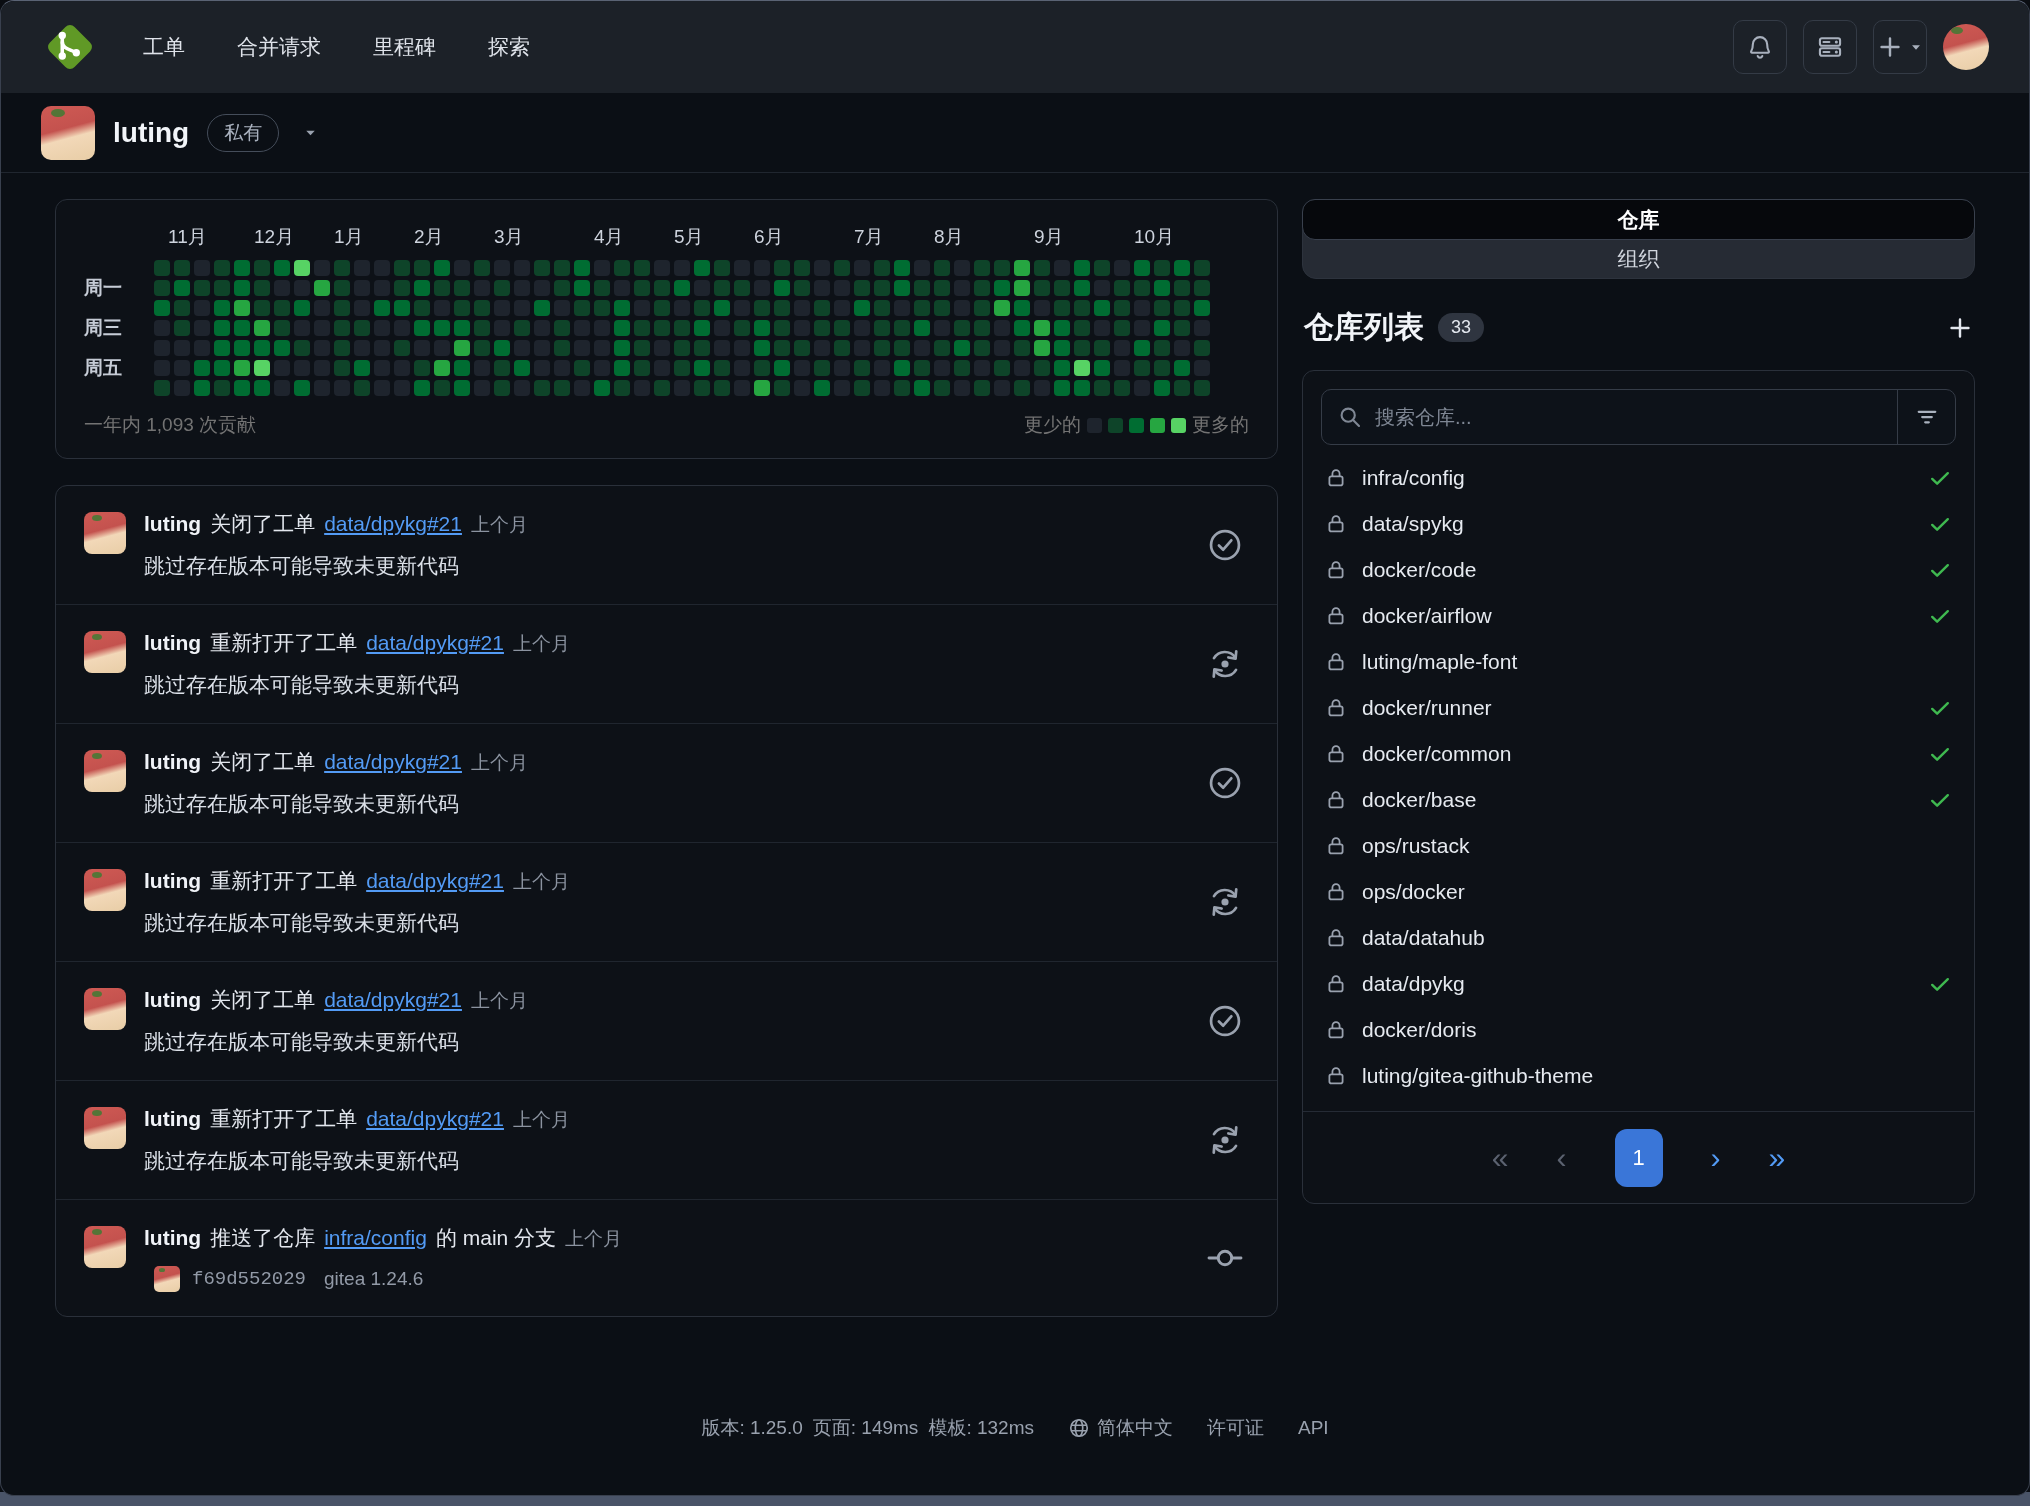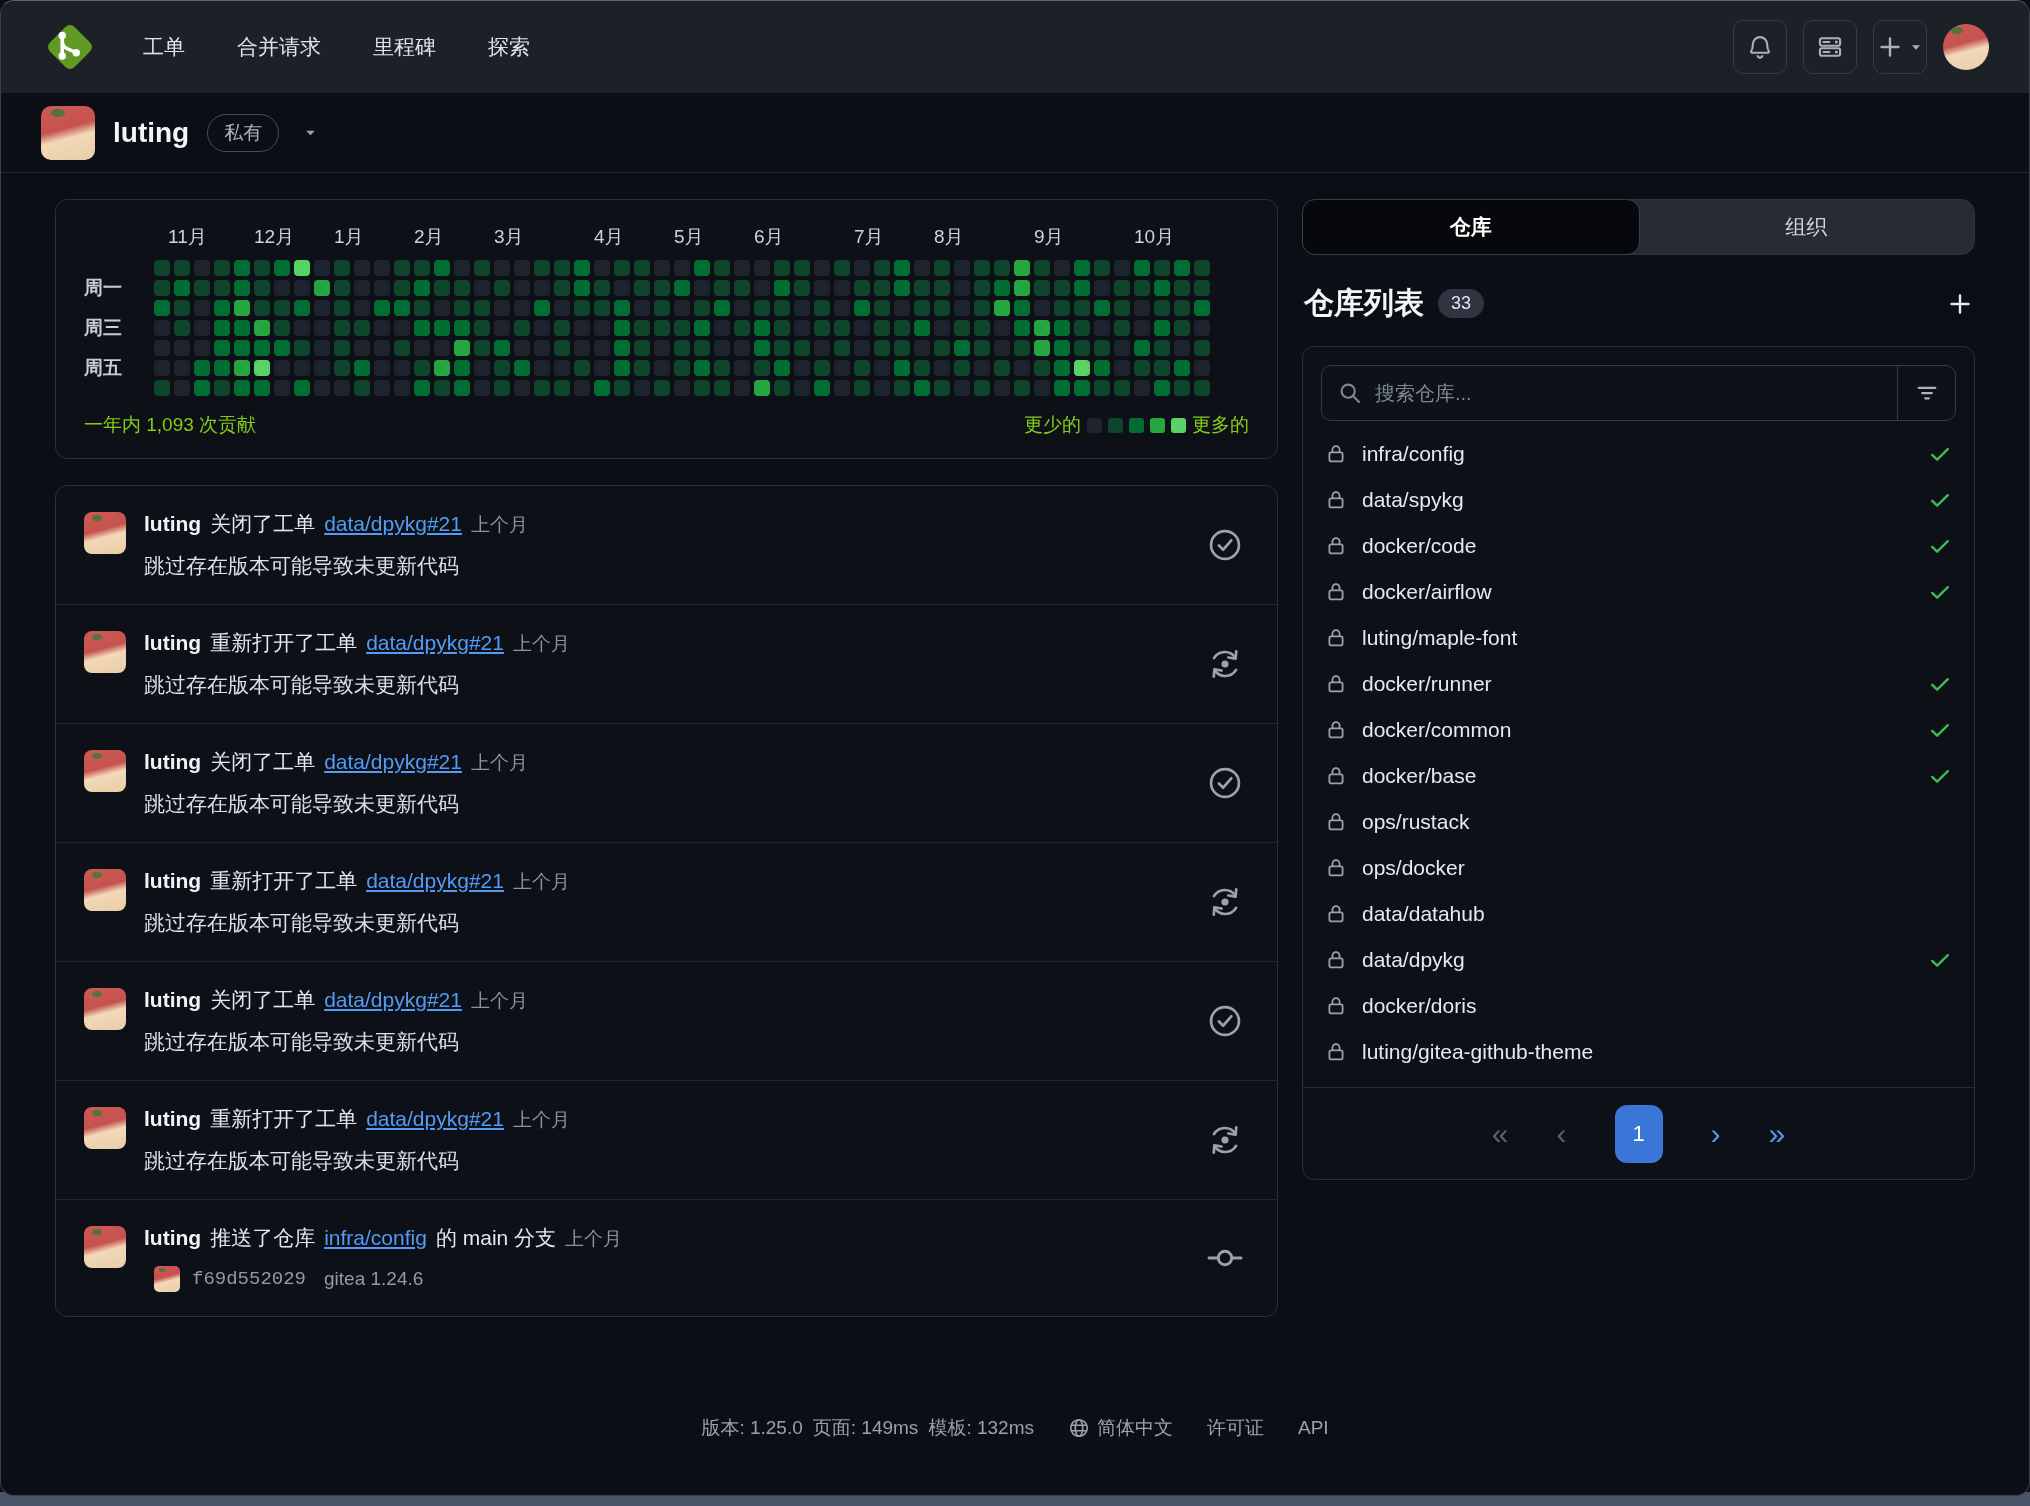--- a/index.html
+++ b/index.html
@@ -55,21 +55,21 @@
   .card { border: 1px solid #2a303a; border-radius: 12px; background: #0d1117; }
 
   
   .hm-card { padding: 24px 28px 20px; }
   .hm-months { position: relative; height: 28px; margin-bottom: 8px; }
   .hm-month { position: absolute; top: 0; font-size: 19px; color: #ced4de; }
   .hm-row { display: flex; align-items: center; margin-bottom: 4px; font-weight: bold; }
   .hm-daylabel { width: 70px; font-size: 19px; color: #c6ccd6; line-height: 16px; }
   .hm-cells { display: grid; grid-template-columns: repeat(53, 16px); gap: 4px; }
   .hm-cell { width: 16px; height: 16px; border-radius: 4px; }
-  .hm-footer { margin-top: 16px; display: flex; align-items: center; justify-content: space-between; font-size: 19px; color: #84cc16; }
+  .hm-footer { margin-top: 16px; display: flex; align-items: center; justify-content: space-between; font-size: 19px; color: #737373; }
   .hm-legend { display: flex; align-items: center; gap: 6px; }
   .hm-swatch { width: 15px; height: 15px; border-radius: 3px; }
 
   
   .act-card { margin-top: 26px; overflow: hidden; }
   .act-item { display: flex; padding: 24px 28px; border-top: 1px solid #20262f; }
   .act-item:first-child { border-top: none; }
   .av42 { width: 42px; height: 42px; border-radius: 8px; flex: none; margin-right: 18px; margin-top: 2px; }
   .act-main { flex: 1; min-width: 0; }
   .act-title { display: flex; align-items: baseline; gap: 9px; font-size: 21px; color: #e3e7ee; flex-wrap: wrap; }
@@ -78,21 +78,21 @@
   .act-time { color: #8b93a0; font-size: 19px; }
   .act-body { margin-top: 14px; font-size: 21px; color: #dbe0e8; }
   .act-commit { margin-top: 14px; margin-left: 10px; display: flex; align-items: center; gap: 12px; }
   .av26 { width: 26px; height: 26px; border-radius: 5px; flex: none; }
   .act-hash { font-family: "Liberation Mono", "DejaVu Sans Mono", monospace; font-size: 19px; color: #929aa7; cursor: pointer; }
   .act-msg { font-size: 19px; color: #929aa7; margin-left: 6px; }
   .act-icon { width: 48px; flex: none; display: flex; align-items: center; justify-content: center; color: #9aa2af; }
   .act-icon svg { width: 36px; height: 36px; }
 
   
-  .seg { display: flex; background: #262b34; border: 1px solid #2d333d; border-radius: 14px; height: 56px; }
+  .seg { display: flex; background: #262b34; border: 1px solid #2d333d; border-radius: 14px; height: 80px; flex-direction: column; }
   .seg-item { flex: 1; display: flex; align-items: center; justify-content: center; font-size: 21px; color: #d2d7df; cursor: pointer; }
   .seg-item.active { background: #06080c; border: 1px solid #39404d; border-radius: 13px; font-weight: bold; color: #ffffff; margin: -1px; }
   .panel-head { display: flex; align-items: center; margin: 28px 2px 22px; }
   .panel-title { font-size: 30px; font-weight: 600; color: #f2f5f9; }
   .count-badge { margin-left: 14px; background: #2f3540; border-radius: 999px; padding: 4px 13px; font-size: 18px; color: #e3e7ee; }
   .add-btn { margin-left: auto; color: #e3e7ee; cursor: pointer; }
   .add-btn svg { width: 26px; height: 26px; }
 
   .repo-card { overflow: hidden; }
   .search-wrap { padding: 18px 18px 0; }

